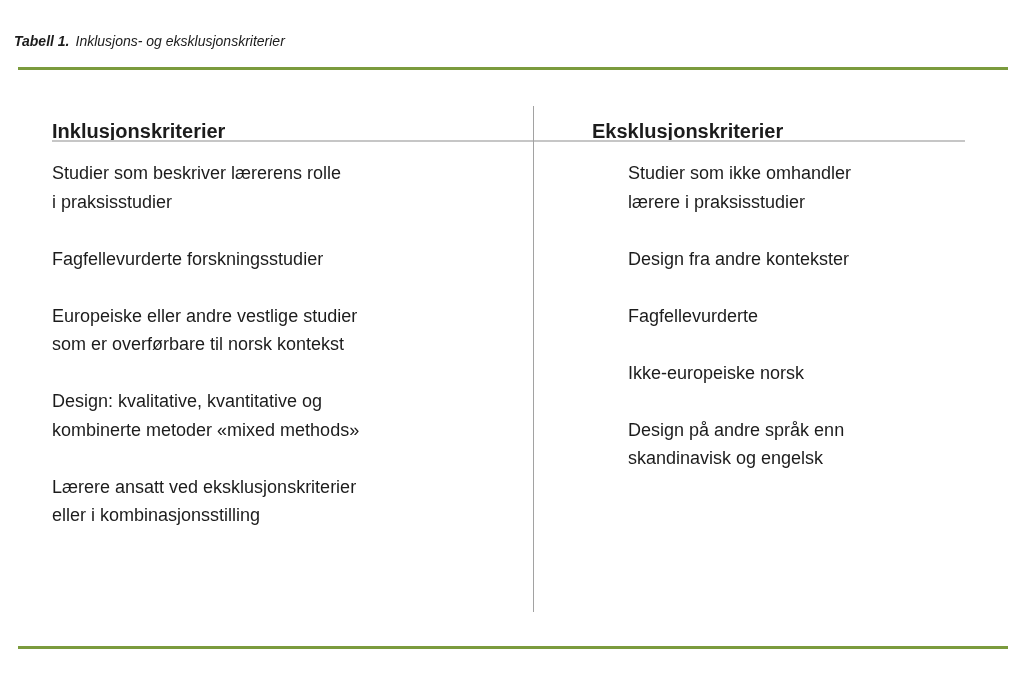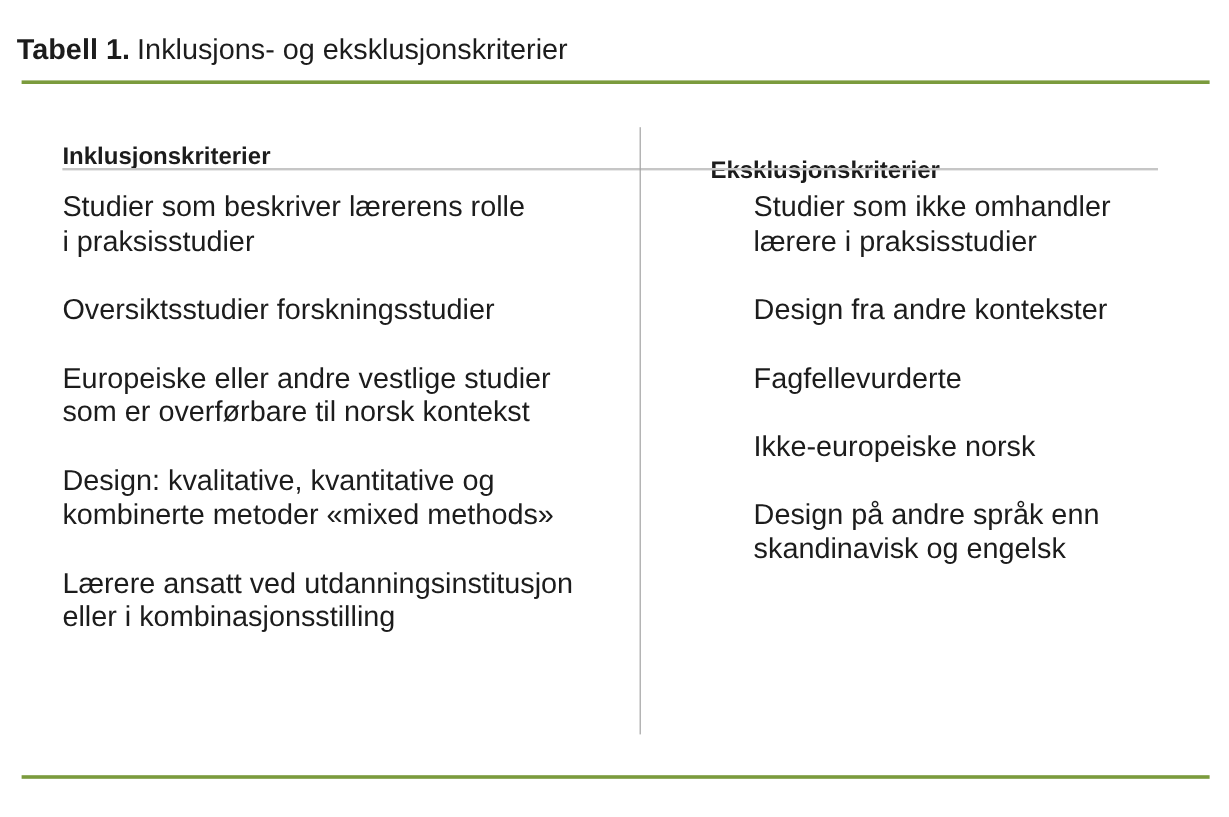--- a/index.html
+++ b/index.html
@@ -13,23 +13,24 @@
     height: 681px;
     background: #ffffff;
     overflow: hidden;
     font-family: "Liberation Sans", sans-serif;
     color: #1c1c1c;
   }
   .caption {
     position: absolute;
     left: 14px;
     top: 29px;
-    font-size: 24px;
+    font-size: 14px;
     line-height: 25px;
     white-space: nowrap;
+    font-style: italic;
   }
   .caption .caption-label {
     font-weight: bold;
   }
   .caption .caption-text {
     margin-left: 6px;
     font-weight: normal;
   }
   .rule {
     position: absolute;
@@ -41,21 +42,21 @@
   .rule-bottom { top: 646px; }
   .col-header {
     position: absolute;
     top: 118px;
     font-size: 20px;
     line-height: 26px;
     font-weight: bold;
     white-space: nowrap;
   }
   .col-header-left { left: 52px; }
-  .col-header-right { left: 592px; margin-top: 11px; }
+  .col-header-right { left: 592px; }
   .header-underline {
     position: absolute;
     left: 52px;
     top: 140px;
     width: 913px;
     height: 2px;
   }
   .v-divider {
     position: absolute;
     left: 533px;
@@ -70,21 +71,21 @@
   .criteria-col-left {
     left: 52px;
     width: 478px;
   }
   .criteria-col-right {
     left: 616px;
     width: 420px;
     margin-left: 12px;
   }
   .criteria-item {
-    font-size: 24px;
+    font-size: 18px;
     line-height: 28.5px;
     margin: 0 0 28.5px 0;
     white-space: pre-line;
   }
 </style>
 </head>
 <body>
 
 <div class="page">
 
@@ -96,26 +97,26 @@
 
   <div class="col-header col-header-left">Inklusjonskriterier</div>
   <div class="col-header col-header-right">Eksklusjonskriterier</div>
 
   <div class="header-underline" style="background: rgb(198, 198, 198);"></div>
   <div class="v-divider" style="background: rgb(162, 162, 162);"></div>
 
   <div class="criteria-col criteria-col-left">
     <p class="criteria-item">Studier som beskriver lærerens rolle
 i praksisstudier</p>
-    <p class="criteria-item">Oversiktsstudier forskningsstudier</p>
+    <p class="criteria-item">Fagfellevurderte forskningsstudier</p>
     <p class="criteria-item">Europeiske eller andre vestlige studier
 som er overførbare til norsk kontekst</p>
     <p class="criteria-item">Design: kvalitative, kvantitative og
 kombinerte metoder «mixed methods»</p>
-    <p class="criteria-item">Lærere ansatt ved utdanningsinstitusjon
+    <p class="criteria-item">Lærere ansatt ved eksklusjonskriterier
 eller i kombinasjonsstilling</p>
   </div>
 
   <div class="criteria-col criteria-col-right">
     <p class="criteria-item">Studier som ikke omhandler
 lærere i praksisstudier</p>
     <p class="criteria-item">Design fra andre kontekster</p>
     <p class="criteria-item">Fagfellevurderte</p>
     <p class="criteria-item">Ikke-europeiske norsk</p>
     <p class="criteria-item">Design på andre språk enn

